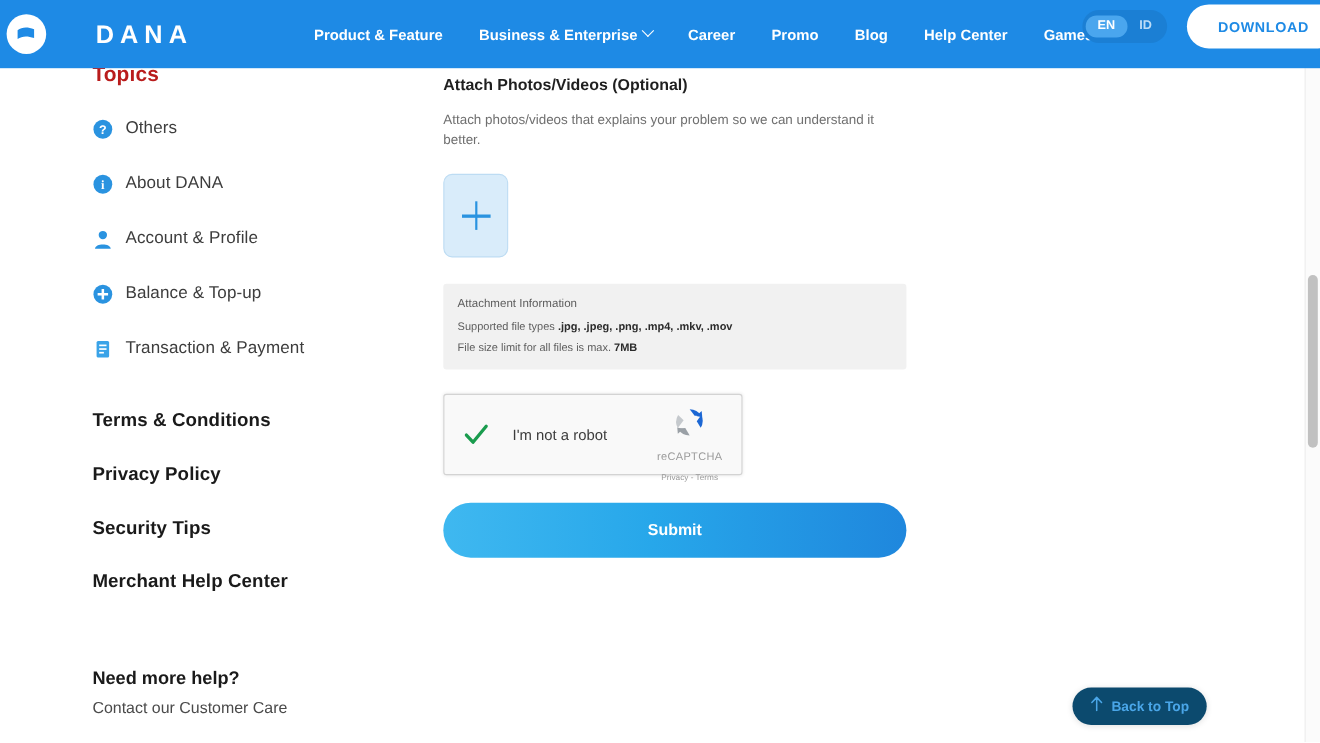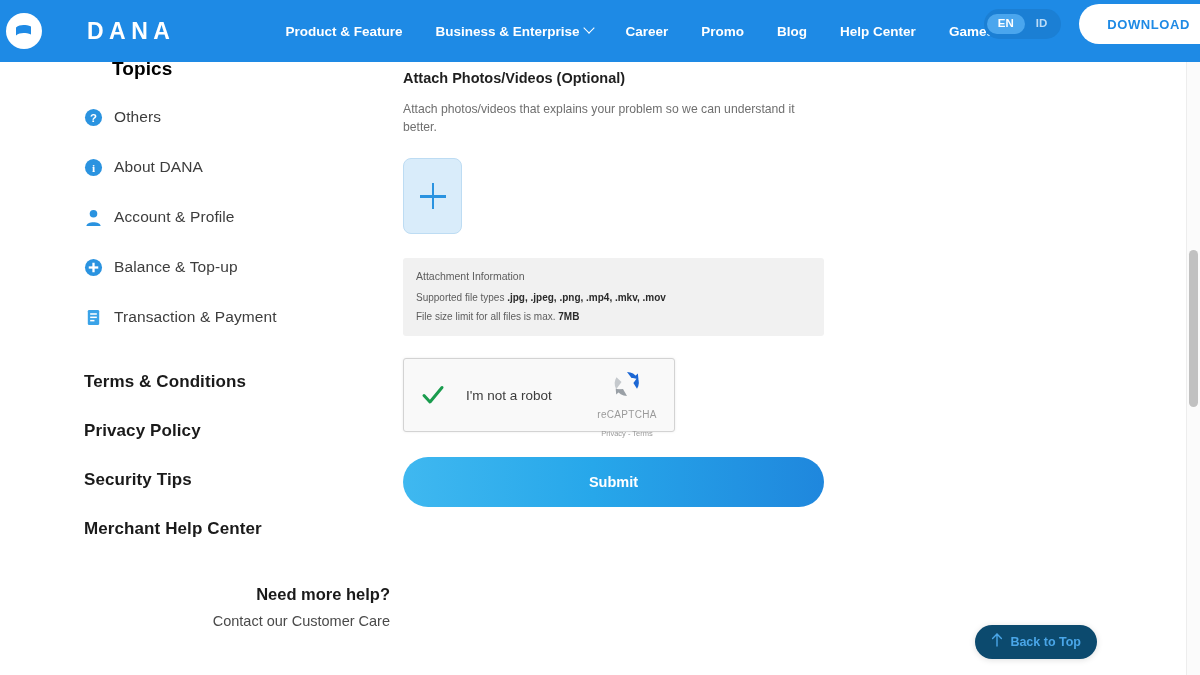--- a/index.html
+++ b/index.html
@@ -137,24 +137,23 @@
     top: 62px;
     width: 390px;
     height: 613px;
     padding-left: 84px;
     background: #ffffff;
   }
 
   .side-title {
     font-size: 19px;
     font-weight: 700;
-    color: #000000;
+    color: #b91c1c;
     margin-top: -4px;
     letter-spacing: 0.1px;
-    margin-left: 28px;
   }
 
   .topic-list { margin-top: 22px; }
 
   .topic-item {
     display: flex;
     align-items: center;
     height: 30px;
     margin-bottom: 20px;
     cursor: pointer;
@@ -176,21 +175,21 @@
   .links-list { margin-top: 40px; }
   .side-link {
     font-size: 17px;
     font-weight: 700;
     color: #1a1a1a;
     margin-bottom: 29px;
     cursor: pointer;
     letter-spacing: 0.1px;
   }
 
-  .help-block { margin-top: 46px; text-align: right; }
+  .help-block { margin-top: 69px; }
   .help-title {
     font-size: 16.5px;
     font-weight: 700;
     color: #1a1a1a;
     margin-bottom: 9px;
   }
   .help-sub {
     font-size: 14.5px;
     color: #4a4a4a;
   }

